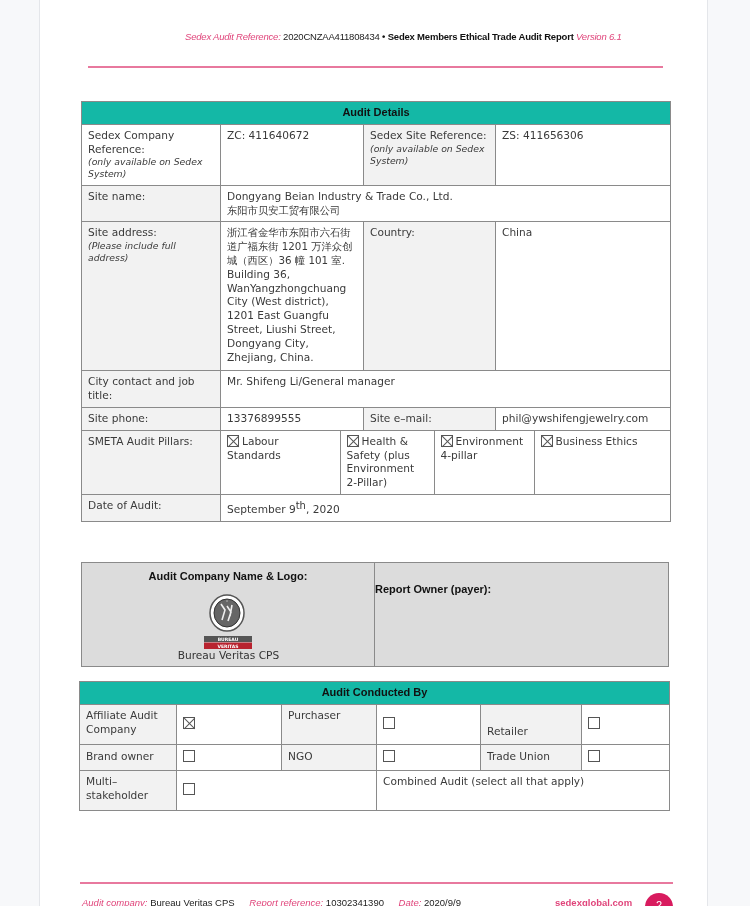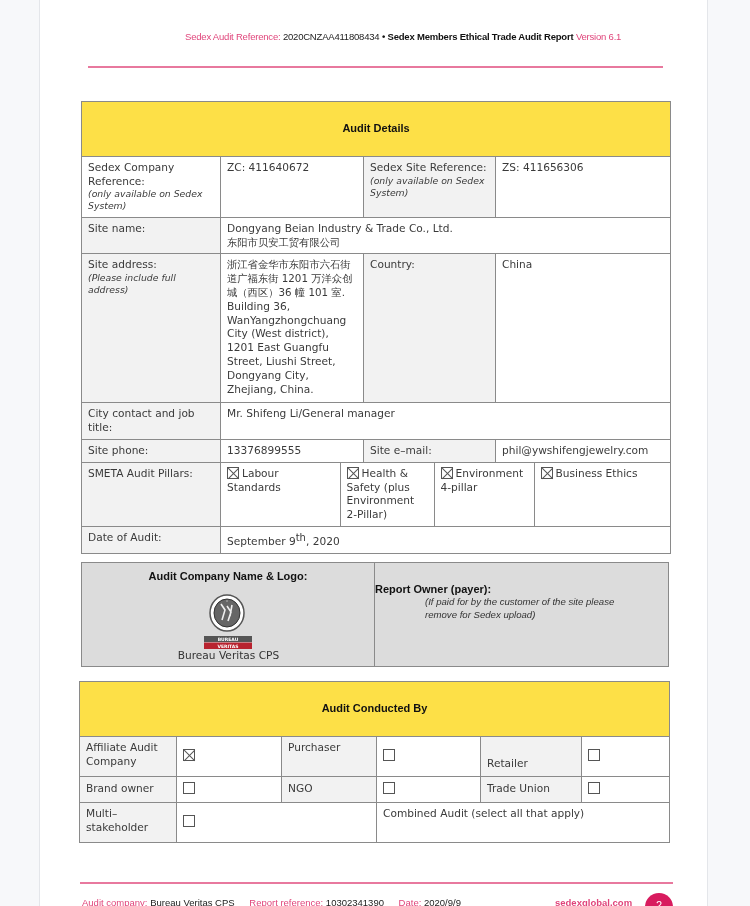--- a/index.html
+++ b/index.html
@@ -14,33 +14,33 @@
   .logo { position: absolute; left: 24px; top: 8px; width: 120px; height: 42px; }
   .logo-text {
     position: absolute; left: 0; top: 12px; font-family: "Liberation Sans", sans-serif;
     font-weight: bold; font-size: 30px; letter-spacing: -1px; color: #4a4a4a; line-height: 30px;
   }
   .logo-dot { position: absolute; border-radius: 50%; }
   .hdr-line {
     position: absolute; left: 145px; top: 31px; white-space: nowrap;
     font-family: "Liberation Sans", sans-serif; font-size: 9.5px; letter-spacing: -0.2px;
   }
-  .pink { color: #e0457b; }
+  .pink { color: #e0457b; font-style: italic; }
   .hdr-ref { color: #222; }
   .hdr-title { color: #111; font-weight: bold; }
   .hdr-rule { position: absolute; left: 48px; top: 66px; width: 575px; height: 2px; background: #e8799e; }
 
   
   table { border-collapse: collapse; table-layout: fixed; position: absolute; }
   td { border: 1px solid #8a8a8a; vertical-align: top; font-size: 10.6px; line-height: 13.8px; padding: 4px 6px; color: #3a3a3a; }
   td.lbl { background: #f2f2f2; }
   td.gray { background: #f2f2f2; }
   td.head {
-    background: #fde047; text-align: center; font-family: "Liberation Sans", sans-serif;
-    font-weight: bold; font-size: 11px; color: #111; padding: 20px; height: 22px;
+    background: #14b8a6; text-align: center; font-family: "Liberation Sans", sans-serif;
+    font-weight: bold; font-size: 11px; color: #111; padding: 4px; height: 22px;
   }
   .note { font-style: italic; font-size: 9.3px; line-height: 12px; display: block; }
   .cn { font-family: "DejaVu Sans", sans-serif; font-size: 10.3px; }
   .cb {
     display: inline-block; width: 12px; height: 12px; border: 1px solid #555; vertical-align: -2px;
     position: relative; background: #fff; margin-right: 3px;
   }
   .cb.x::before, .cb.x::after {
     content: ""; position: absolute; left: 5px; top: -2px; width: 1px; height: 15px; background: #555;
   }
@@ -187,21 +187,20 @@
       <svg class="bv-bar" viewBox="0 0 48 13">
         <rect x="0" y="0" width="48" height="6" fill="#555"></rect>
         <rect x="0" y="6.5" width="48" height="6.5" fill="#b8232f"></rect>
         <text x="24" y="5" font-size="4.5" fill="#fff" text-anchor="middle" font-family="DejaVu Sans, sans-serif" font-weight="bold">BUREAU</text>
         <text x="24" y="11.5" font-size="4.5" fill="#fff" text-anchor="middle" font-family="DejaVu Sans, sans-serif" font-weight="bold">VERITAS</text>
       </svg>
       <div class="bv-name">Bureau Veritas CPS</div>
     </div>
     <div class="box-right">
       <div class="box-h" style="margin-top:20px;">Report Owner (payer):</div>
-      <div class="box-note" style="margin:1px 50px 0;">(If paid for by the customer of the site please remove for Sedex upload)</div>
     </div>
   </div>
 
   <table style="left:39px;top:681px;width:590px;">
     <colgroup>
       <col style="width:97px">
         <col style="width:105px">
         <col style="width:95px">
         <col style="width:104px">
         <col style="width:101px">

